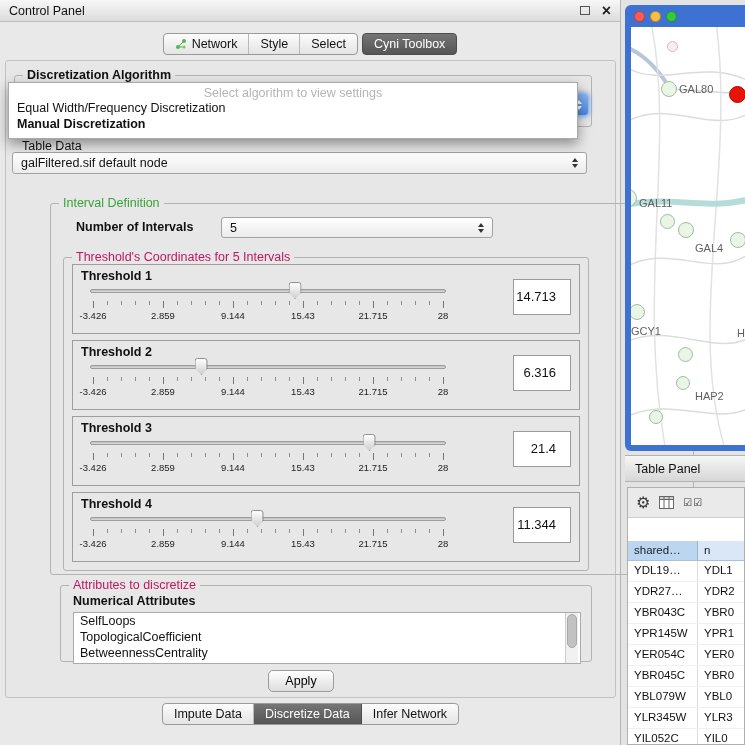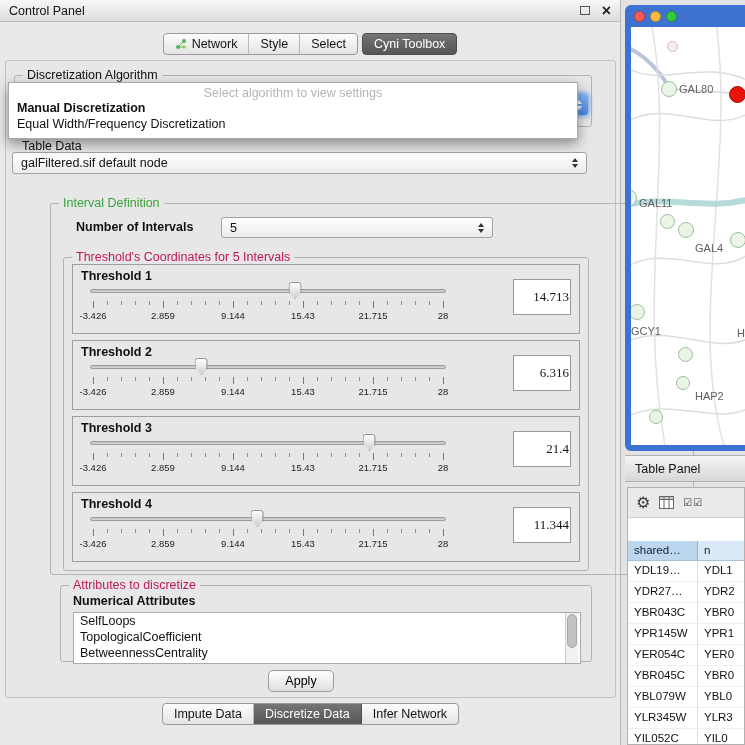--- a/index.html
+++ b/index.html
@@ -20,21 +20,21 @@
   .tab.standalone{border:1px solid #9a9a9a;border-radius:4px;background:linear-gradient(#fcfcfc,#e4e4e4);}
   .tab.selected{background:#616161;background:linear-gradient(#757575,#555555);color:#fff;border-color:#4d4d4d;}
 
   .content{position:absolute;left:5px;top:60px;width:611px;height:638px;background:#e7e7e7;border:1px solid #c2c2c2;border-radius:3px;}
 
   .label{position:absolute;font-size:12.5px;color:#111;white-space:nowrap;}
   .bold{font-weight:bold;}
 
   .groupbox{position:absolute;border:1px solid #b3b3b3;border-radius:3px;}
   .gtitle{position:absolute;top:-8px;left:8px;background:#e7e7e7;padding:0 4px;font-size:12.5px;white-space:nowrap;}
-  .gtitle.black{font-weight:normal;}
+  .gtitle.black{font-weight:bold;}
   .gtitle.green{color:#3aa23a;}
   .gtitle.blue{color:#be185d;}
 
   .algo-group{left:8px;top:14px;width:578px;height:52px;}
 
   .combo{position:absolute;display:flex;align-items:center;background:linear-gradient(#ffffff,#ebebeb);border:1px solid #a3a3a3;border-radius:3px;font-size:12.5px;}
   .combo-text{flex:1;padding:0 8px;white-space:nowrap;overflow:hidden;}
   .combo-arrows{width:14px;display:flex;flex-direction:column;align-items:center;gap:2px;margin-right:4px;}
   .combo-arrows .up{width:0;height:0;border-left:3.5px solid transparent;border-right:3.5px solid transparent;border-bottom:4px solid #333;}
   .combo-arrows .dn{width:0;height:0;border-left:3.5px solid transparent;border-right:3.5px solid transparent;border-top:4px solid #333;}
@@ -57,21 +57,21 @@
   .threshold-box{position:absolute;left:8px;width:508px;height:70px;border:1px solid #9e9e9e;background:#e7e7e7;}
   .th-title{left:8px;top:4px;}
   .slider{position:absolute;left:10px;top:16px;width:370px;height:52px;}
   .slider-inner{position:absolute;left:10px;right:10px;top:0;height:100%;}
   .track{position:absolute;left:-3px;right:-3px;top:8px;height:4px;background:linear-gradient(#bfbfbf,#dadada);border:1px solid #9c9c9c;border-radius:2px;}
   .thumb{position:absolute;top:1px;width:13px;height:17px;transform:translateX(-50%);background:linear-gradient(#ffffff,#cfcfcf);border:1px solid #8f8f8f;clip-path:polygon(0 0,100% 0,100% 62%,50% 100%,0 62%);border-radius:3px;}
   .ruler{position:absolute;left:0;right:0;top:20px;height:28px;}
   .ruler i.tick{position:absolute;top:0;width:1px;height:4px;background:#8d8d8d;}
   .ruler i.tick.major{height:7px;background:#777;}
   .tick-label{position:absolute;top:9px;transform:translateX(-50%);font-size:9.5px;color:#222;white-space:nowrap;}
-  .value-box{position:absolute;right:8px;top:14px;width:58px;height:36px;background:#fff;border:1px solid #9a9a9a;font-size:13px;text-align:right;line-height:34px;padding-right:1px;font-family:Liberation Serif, serif;}
+  .value-box{position:absolute;right:8px;top:14px;width:58px;height:36px;background:#fff;border:1px solid #9a9a9a;font-size:13px;text-align:right;line-height:34px;padding-right:14px;}
 
   .attrs-group{left:54px;top:524px;width:532px;height:77px;}
   .listbox{position:absolute;left:12px;top:26px;width:508px;height:52px;background:#fff;border:1px solid #aaa;overflow:hidden;padding-right:14px;}
   .list-item{font-size:12.5px;padding:1px 6px;white-space:nowrap;}
   .vscroll{position:absolute;right:13px;top:27px;width:13px;height:50px;background:#f1f1f1;border-left:1px solid #ccc;}
   .vthumb{position:absolute;left:1px;top:1px;width:10px;height:34px;background:#c2c2c2;border-radius:6px;border:1px solid #a8a8a8;}
 
   .apply-btn{position:absolute;left:262px;top:609px;width:66px;height:22px;border:1px solid #9b9b9b;border-radius:5px;background:linear-gradient(#fefefe,#dedede);font-size:12.5px;font-family:"Liberation Sans",sans-serif;}
 
   .bottom-tabs{position:absolute;top:703px;left:0;width:621px;display:flex;justify-content:center;}
@@ -148,22 +148,22 @@
       <div class="groupbox algo-group">
         <span class="gtitle black">Discretization Algorithm</span>
       </div>
       <div class="combo-fragment">
         <i class="up"></i>
         <i class="dn"></i>
       </div>
       <div class="popup">
         <div class="popup-placeholder">Select algorithm to view settings</div>
         <div>
+            <div class="popup-item">Equal Width/Frequency Discretization</div>
             <div class="popup-item bold">Manual Discretization</div>
-            <div class="popup-item">Equal Width/Frequency Discretization</div>
           </div>
       </div>
 
       <div class="label" style="left:16px;top:78px;">Table Data</div>
       <div class="combo table-data-combo">
         <span class="combo-text">galFiltered.sif default node</span>
         <span class="combo-arrows">
             <i class="up"></i>
             <i class="dn"></i>
           </span>

